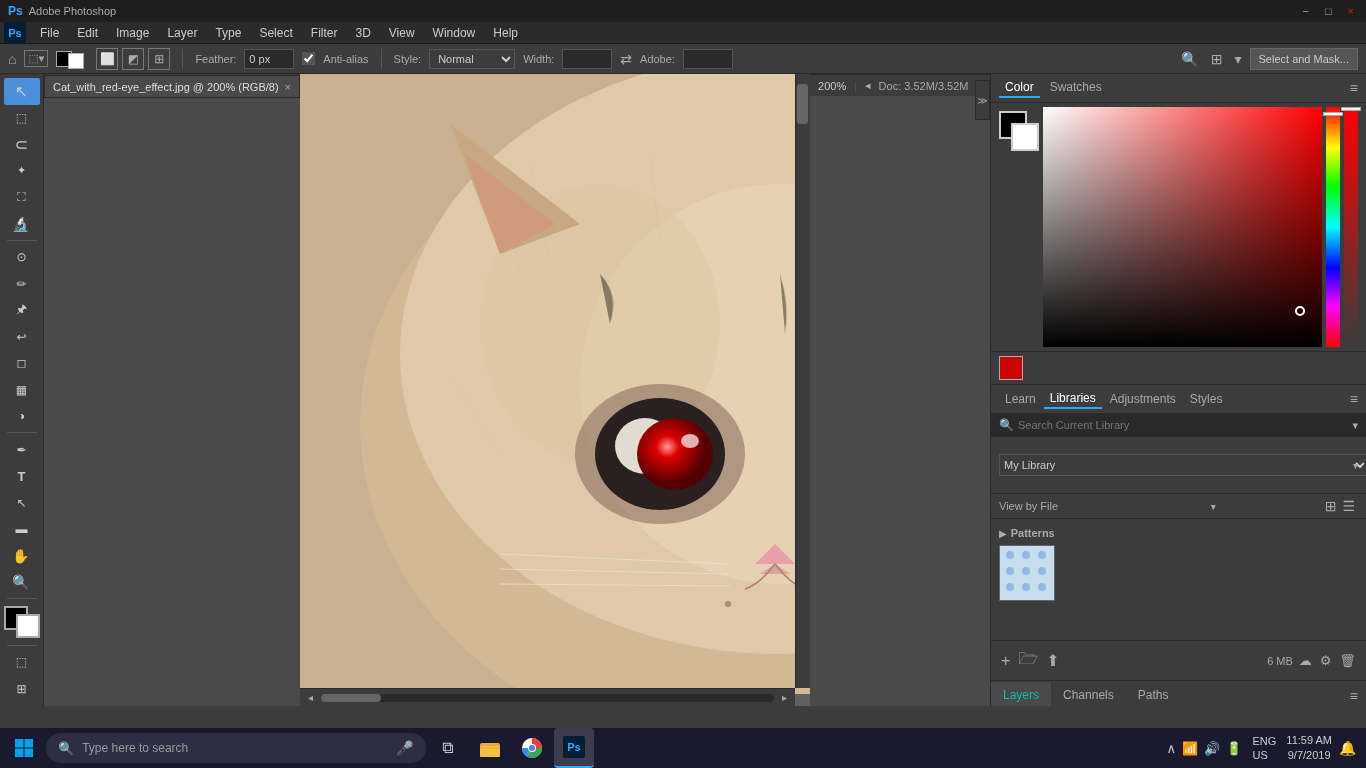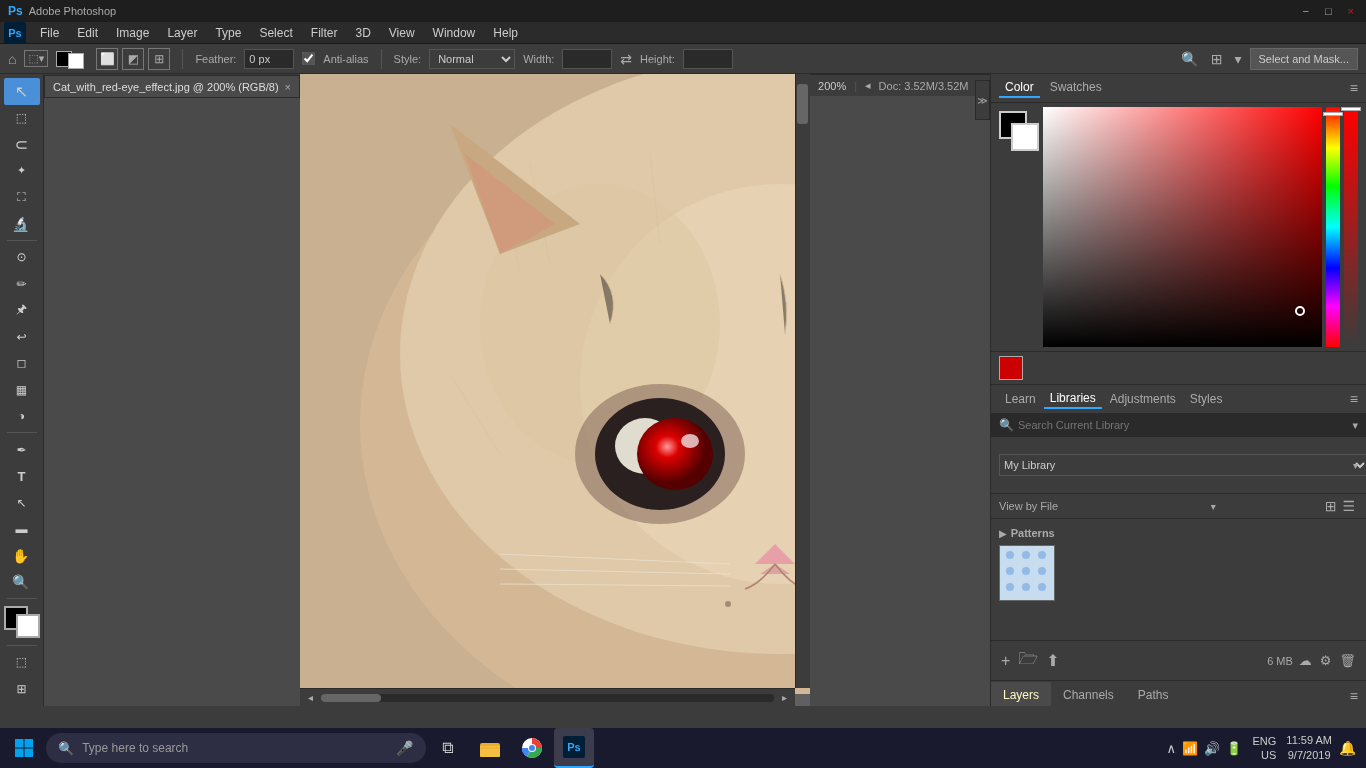--- a/index.html
+++ b/index.html
@@ -365,21 +365,21 @@
       background: #3c3c3c;
       border-top: 1px solid #2a2a2a;
       display: flex; align-items: flex-end;
     }
     .btab {
       padding: 4px 12px;
       font-size: 12px; color: #aaa;
       cursor: pointer;
       border-top: 2px solid transparent;
     }
-    .btab.active { color: #fef9c3; background: #4a4a4a; }
+    .btab.active { color: #14b8a6; background: #4a4a4a; }
 
     
     #status-bar {
       height: 22px;
       background: #3c3c3c;
       display: flex; align-items: center;
       padding: 0 8px;
       border-top: 1px solid #2a2a2a;
       font-size: 11px; color: #aaa;
       gap: 8px;
@@ -505,21 +505,21 @@
   <div class="options-separator"></div>
   <span class="options-label">Style:</span>
   <select class="options-select">
     <option>Normal</option>
     <option>Fixed Ratio</option>
     <option>Fixed Size</option>
   </select>
   <span class="options-label">Width:</span>
   <input class="options-input" value="" style="">
   <span class="options-icon" style="font-size:14px;">⇄</span>
-  <span class="options-label">Height:</span>
+  <span class="options-label">Adobe:</span>
   <input class="options-input" value="" style="">
   <div class="options-spacer"></div>
 
   <span class="options-icon" style="font-size:14px;">🔍</span>
   <span class="options-icon" style="font-size:14px;margin:0 4px;">⊞</span>
   <span class="options-icon" style="font-size:14px;">▾</span>
   <button class="options-btn">Select and Mask...</button>
 </div>
 
 <div id="main" style="height:calc(768px - 22px - 22px - 30px - 22px - 40px); display:flex;">
@@ -848,21 +848,21 @@
 
   <div class="taskbar-right" style="margin-left:auto;display:flex;align-items:center;gap:2px;padding-right:4px;">
 
     <div class="taskbar-sys-icons" style="display:flex;align-items:center;gap:6px;color:#ccc;font-size:13px;padding:0 4px;">
       <span style="cursor:pointer;">∧</span>
       <span style="cursor:pointer;" title="Network">📶</span>
       <span style="cursor:pointer;" title="Volume">🔊</span>
       <span style="cursor:pointer;" title="Battery">🔋</span>
     </div>
 
-    <div style="font-size:11px;color:#ccc;text-align:right;line-height:1.3;padding:0 4px;cursor:pointer;">
+    <div style="font-size:11px;color:#ccc;text-align:left;line-height:1.3;padding:0 4px;cursor:pointer;">
       <div>ENG</div>
       <div>US</div>
     </div>
 
     <div class="taskbar-clock" style="text-align:center;font-size:11px;color:#ccc;line-height:1.4;padding:0 4px;cursor:pointer;">
       <div>11:59 AM</div>
       <div>9/7/2019</div>
     </div>
 
     <div class="taskbar-notif" style="width:20px;height:40px;display:flex;align-items:center;justify-content:center;cursor:pointer;">

